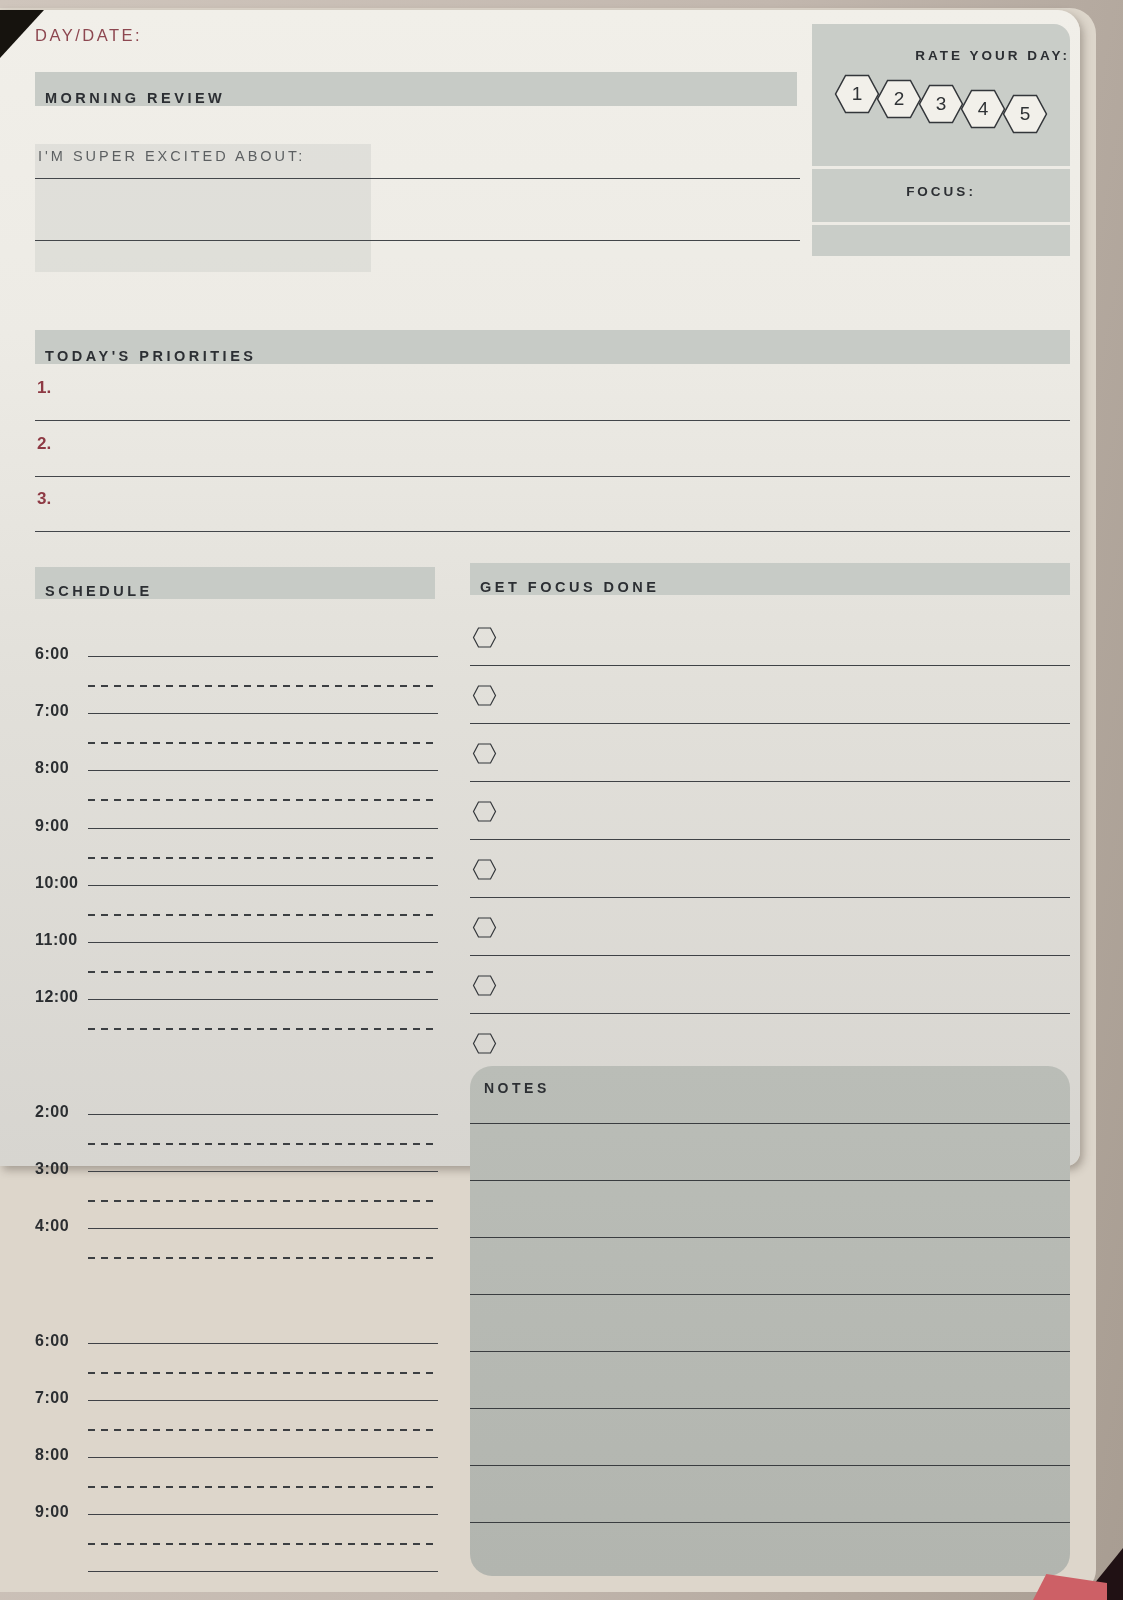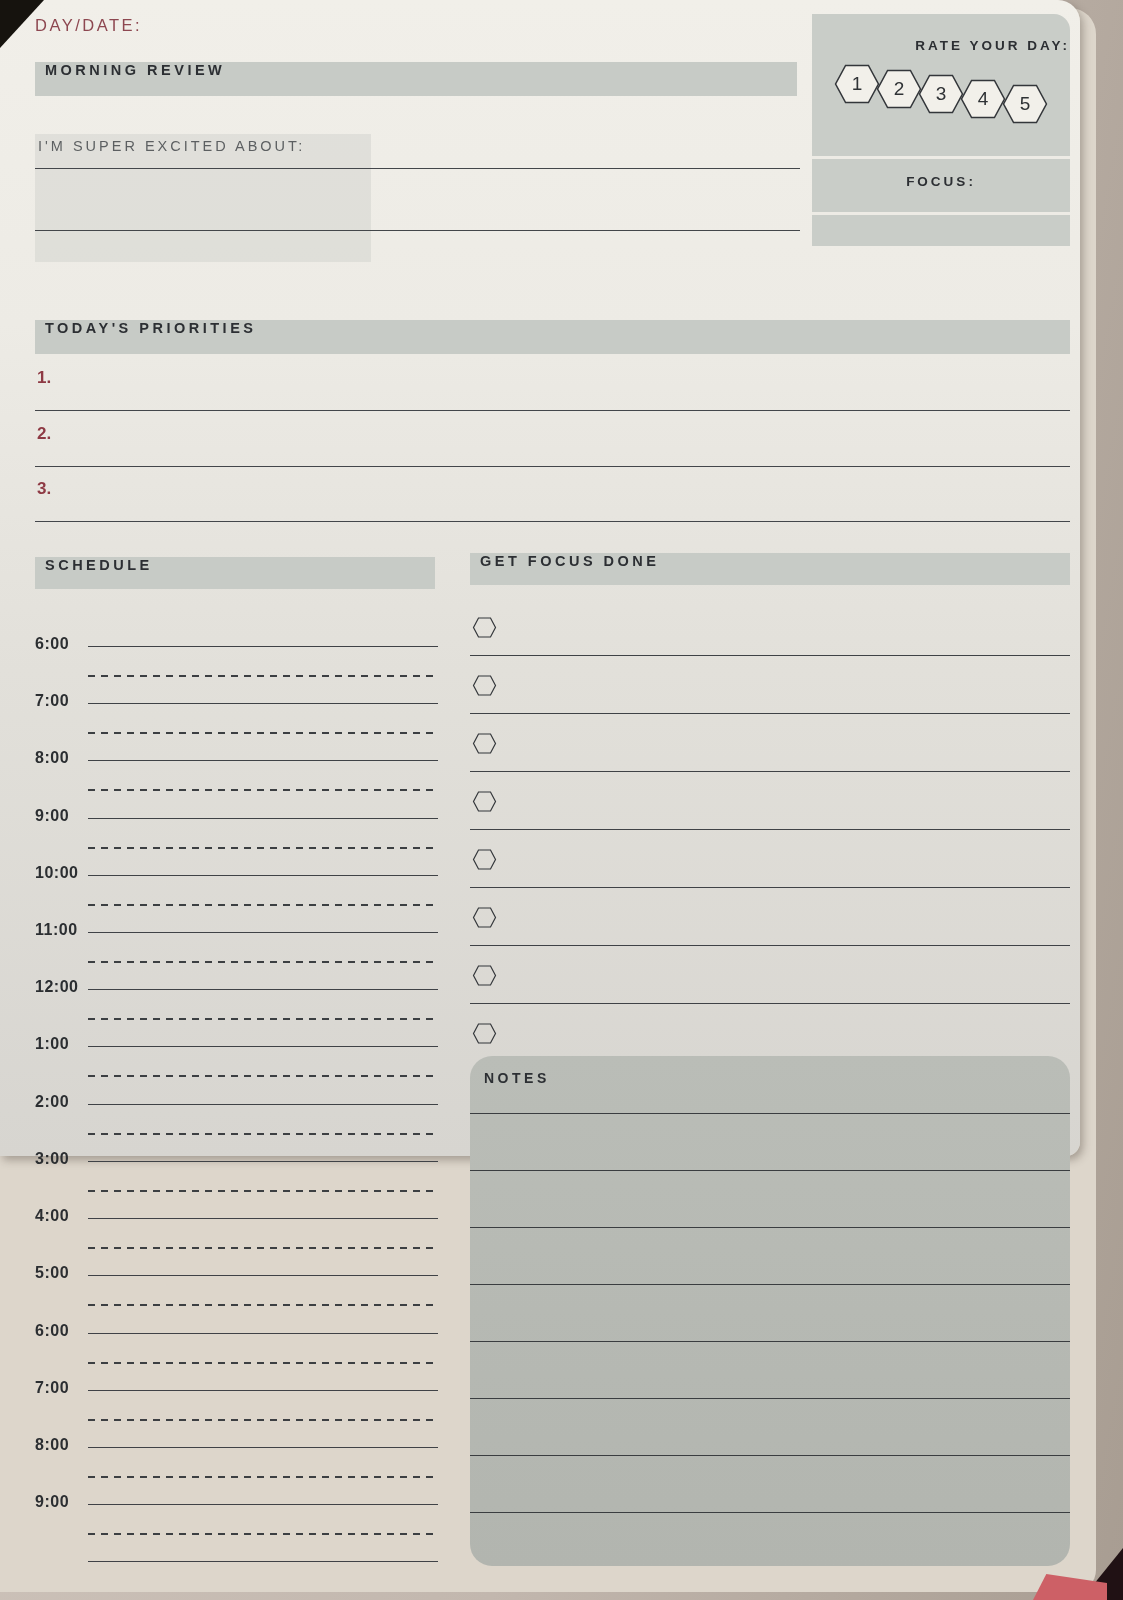--- a/index.html
+++ b/index.html
@@ -8,39 +8,39 @@
     font-family:"Liberation Sans", sans-serif;
     background:linear-gradient(100deg,#cfc5bc 0%, #c2b7ae 55%, #a89d92 100%);
     position:relative;
   }
   
   .page-under {
     position:absolute; left:0; top:8px; width:1096px; height:1584px;
     background:#ddd6cb; border-radius:0 26px 22px 0;
   }
   .page {
-    position:absolute; left:0; top:0; width:1080px; height:1156px;
+    position:absolute; left:0; top:10px; width:1080px; height:1156px;
     background:linear-gradient(180deg,#f1efe9 0%, #edebe5 28%, #e2e0da 58%, #d7d5d0 100%);
     border-radius:0 22px 14px 0;
     box-shadow:3px 4px 8px rgba(60,50,40,.35);
   }
   .corner-shadow {
     position:absolute; left:0; top:0; width:44px; height:48px;
     background:#16130e; clip-path:polygon(0 0,100% 0,0 100%);
   }
   .cover-dark {
     position:absolute; right:0; bottom:0; width:42px; height:52px;
     background:#201114; clip-path:polygon(100% 0,100% 100%,0 100%);
   }
   .cover-red {
     position:absolute; right:16px; bottom:0; width:74px; height:26px;
     background:#cd6066; clip-path:polygon(18% 0,100% 35%,100% 100%,0 100%);
   }
 
-  .band { position:absolute; background:#c7cbc6; height:34px; display:flex; align-items:flex-start; }
+  .band { position:absolute; background:#c7cbc6; height:34px; display:flex; align-items:flex-end; }
   .band-title {
     font-size:14.5px; font-weight:700; letter-spacing:3.5px; color:#2c2f33; padding-left:10px;
     white-space:nowrap;
   }
 
   .day-date {
     position:absolute; left:35px; top:16px;
     font-size:16.5px; letter-spacing:2.5px; font-weight:500; color:#8d4750;
   }
 
@@ -219,42 +219,32 @@
   <div class="sch-row" style="top:932px">
     <span class="sch-time">11:00</span>
     <div class="sch-solid"></div>
     <div class="sch-dash"></div>
   </div>
   <div class="sch-row" style="top:989px">
     <span class="sch-time">12:00</span>
     <div class="sch-solid"></div>
     <div class="sch-dash"></div>
   </div>
-  <div class="sch-row" style="top:1046px">
-    <span class="sch-time">1:00</span>
-    <div class="sch-solid"></div>
-    <div class="sch-dash"></div>
-  </div>
   <div class="sch-row" style="top:1104px">
     <span class="sch-time">2:00</span>
     <div class="sch-solid"></div>
     <div class="sch-dash"></div>
   </div>
   <div class="sch-row" style="top:1161px">
     <span class="sch-time">3:00</span>
     <div class="sch-solid"></div>
     <div class="sch-dash"></div>
   </div>
   <div class="sch-row" style="top:1218px">
     <span class="sch-time">4:00</span>
-    <div class="sch-solid"></div>
-    <div class="sch-dash"></div>
-  </div>
-  <div class="sch-row" style="top:1275px">
-    <span class="sch-time">5:00</span>
     <div class="sch-solid"></div>
     <div class="sch-dash"></div>
   </div>
   <div class="sch-row" style="top:1333px">
     <span class="sch-time">6:00</span>
     <div class="sch-solid"></div>
     <div class="sch-dash"></div>
   </div>
   <div class="sch-row" style="top:1390px">
     <span class="sch-time">7:00</span>

